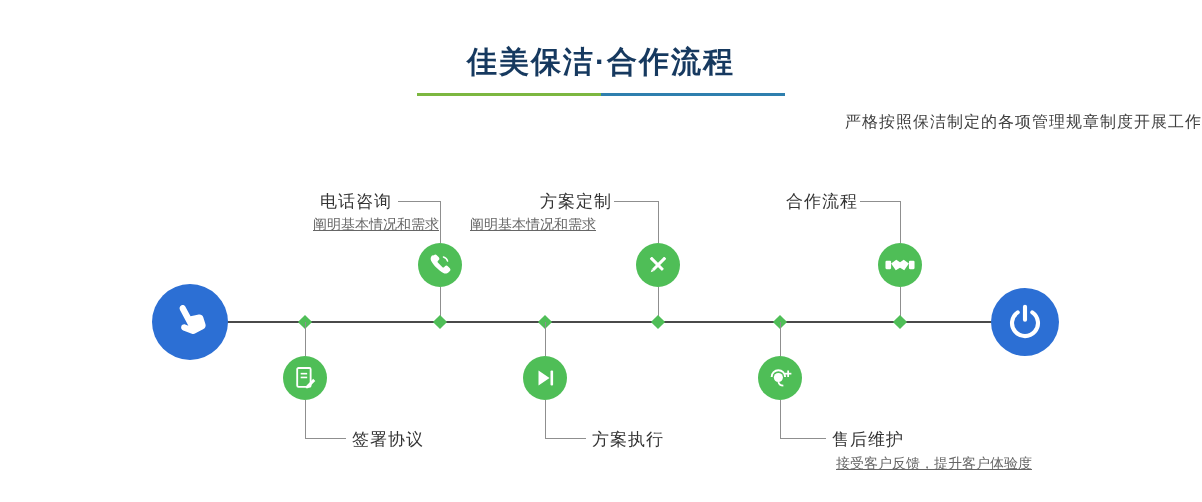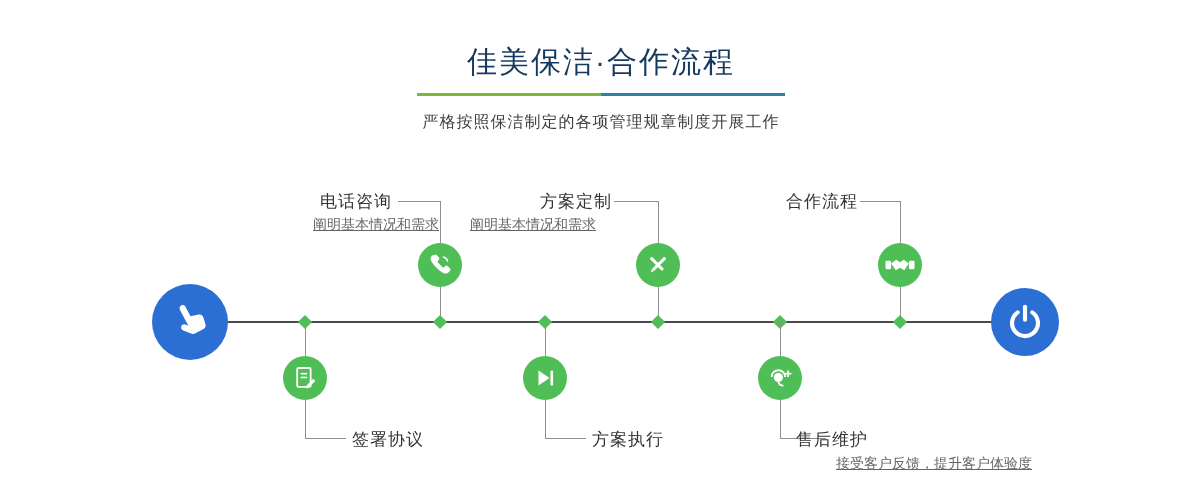--- a/index.html
+++ b/index.html
@@ -2,25 +2,25 @@
 <html><head>
 <meta charset="utf-8">
 <style>
   * { margin:0; padding:0; box-sizing:border-box; }
   html,body { background:#ffffff; }
   body { font-family:"Liberation Sans","DejaVu Sans",sans-serif; }
   .page { position:relative; width:1202px; height:502px; background:#ffffff; overflow:hidden; }
 
   
   .title { position:absolute; top:42px; left:0; width:100%; text-align:center;
-           font-size:30px; font-weight:normal; color:#16395f; letter-spacing:2px; }
+           font-size:30px; font-weight:bold; color:#16395f; letter-spacing:2px; }
   .divider { position:absolute; top:93px; left:417px; width:368px; height:3px; display:flex; }
   .divider .seg-green { flex:1; background:#7cb740; }
   .divider .seg-blue  { flex:1; background:#2f7fae; }
-  .subtitle { position:absolute; top:112px; left:0; width:100%; text-align:center;
+  .subtitle { position:absolute; top:112px; left:0; width:100%; text-align:right;
               font-size:16px; color:#3f3f3f; letter-spacing:1px; }
 
   
   .main-line { position:absolute; left:190px; top:321px; width:835px; height:2px; background:#4a4a4a; }
   .vline { position:absolute; width:1px; background:#8f8f8f; }
   .hline { position:absolute; height:1px; background:#8f8f8f; }
   .diamond { position:absolute; width:10px; height:10px; background:#4fbe57; transform:rotate(45deg); }
 
   .circle { position:absolute; border-radius:50%; display:flex; align-items:center; justify-content:center; }
   .circle.green { width:44px; height:44px; background:#4fbe57; }
@@ -134,16 +134,16 @@
     <svg viewBox="0 0 24 24" width="26" height="26" fill="none" stroke="#ffffff">
       <circle cx="10.5" cy="11.5" r="4.2" fill="#ffffff" stroke="none"></circle>
       <path d="M4.3 11a6.2 6.2 0 0 1 12.4 0" stroke-width="1.8"></path>
       <path d="M10.5 15.7c.5 2 2.3 3.3 4.6 3.3" stroke-width="1.6"></path>
       <line x1="19.5" y1="5" x2="19.5" y2="11" stroke-width="1.6"></line>
       <line x1="16.5" y1="8" x2="22.5" y2="8" stroke-width="1.6"></line>
     </svg>
   </div>
   <div class="vline" style="left:780px;top:400px;height:38px"></div>
   <div class="hline" style="left:780px;top:438px;width:46px"></div>
-  <div class="step-title" style="left:796px;top:428px">售后维护</div>
+  <div class="step-title" style="left:832px;top:428px">售后维护</div>
   <div class="step-desc" style="left:836px;top:455px">接受客户反馈，提升客户体验度</div>
 
 </div>
 
 </body></html>

